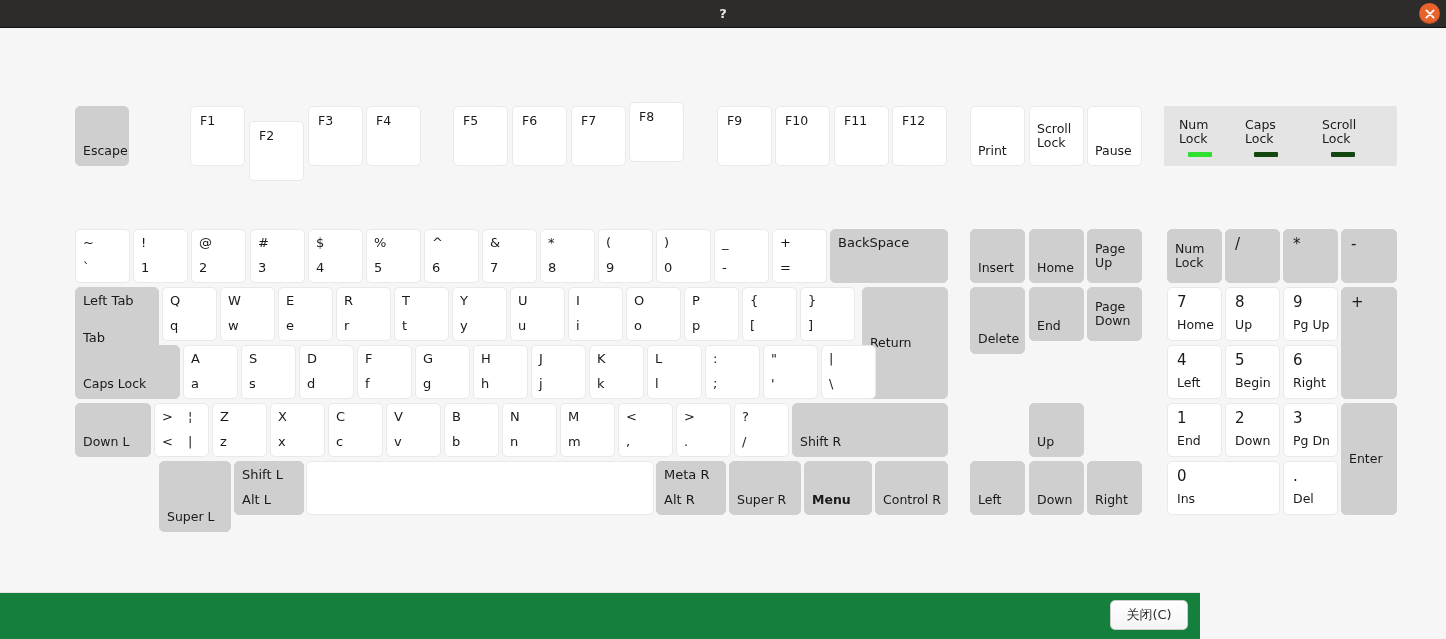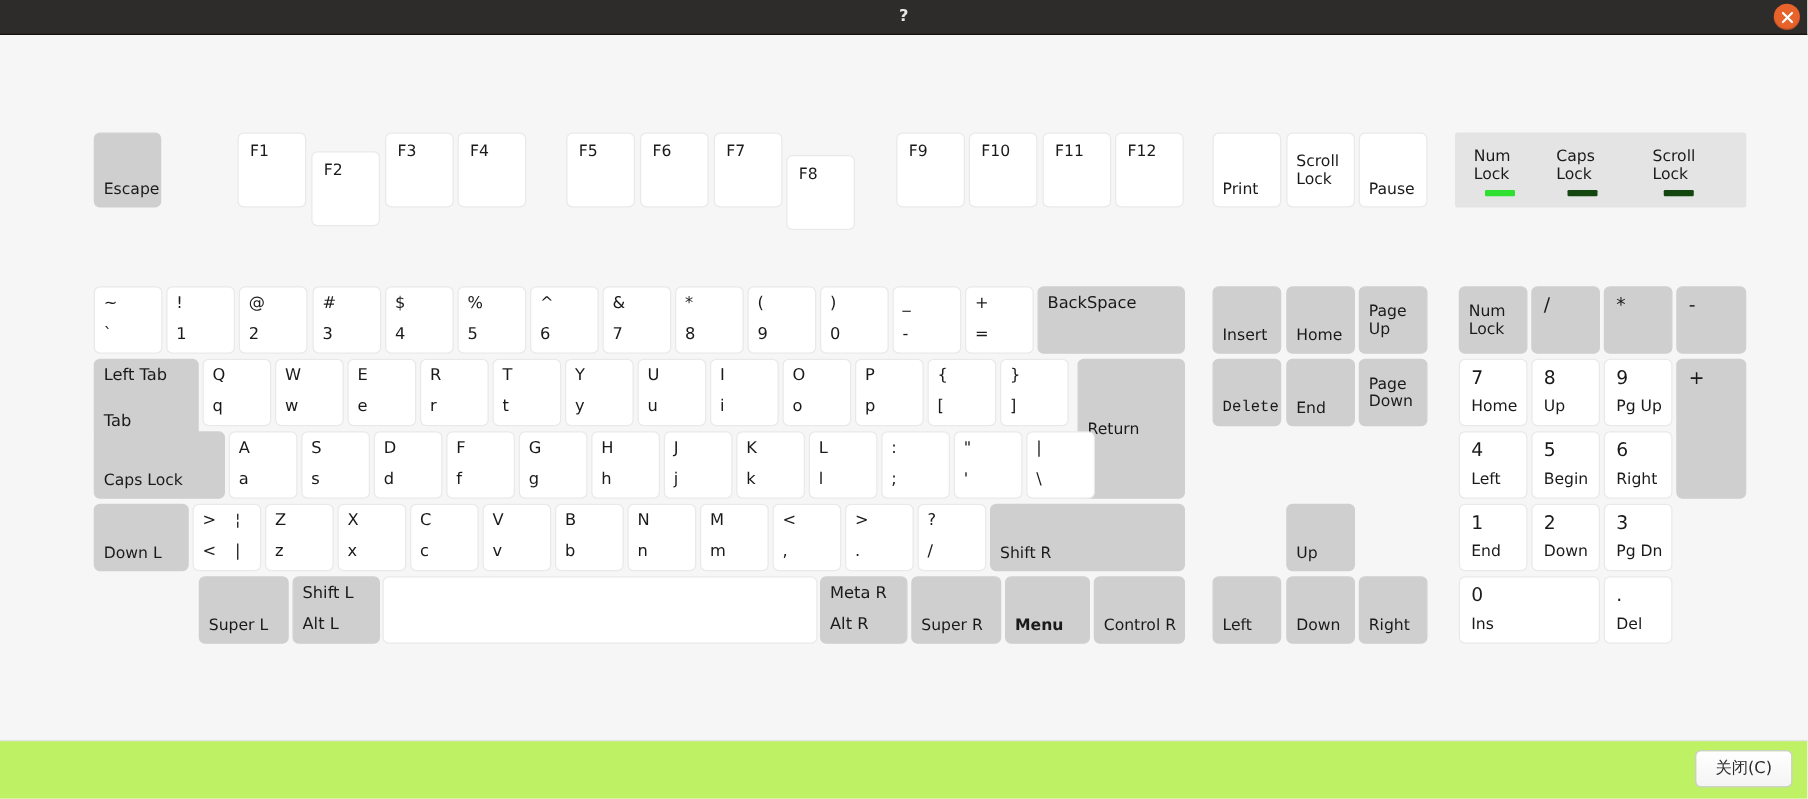--- a/index.html
+++ b/index.html
@@ -112,22 +112,22 @@
     position: absolute;
     left: 9px; top: 34px;
     width: 24px; height: 5px;
     border-radius: 1px;
   }
 
   
   #footer {
     position: absolute;
     left: 0; bottom: 0;
-    width: 1446px; height: 46px;
-    background: #bef264;
+    width: 1200px; height: 46px;
+    background: #15803d;
     border-top: 1px solid #e4e4e4;
   }
   #close-action {
     position: absolute;
     right: 12px; top: 7px;
     min-width: 78px; height: 30px;
     box-sizing: border-box;
     padding: 0 14px;
     border: 1px solid #cdcdcd;
     border-radius: 5px;
@@ -187,21 +187,21 @@
     </div>
     <div class="key" style="left: 453px; top: 78px; width: 55px; height: 60px;">
       <span class="lbl fk">F5</span>
     </div>
     <div class="key" style="left: 512px; top: 78px; width: 55px; height: 60px;">
       <span class="lbl fk">F6</span>
     </div>
     <div class="key" style="left: 571px; top: 78px; width: 55px; height: 60px;">
       <span class="lbl fk">F7</span>
     </div>
-    <div class="key" style="left: 629px; top: 96px; width: 55px; height: 60px;">
+    <div class="key" style="left: 629px; top: 74px; width: 55px; height: 60px;">
       <span class="lbl fk">F8</span>
     </div>
     <div class="key" style="left: 717px; top: 78px; width: 55px; height: 60px;">
       <span class="lbl fk">F9</span>
     </div>
     <div class="key" style="left: 775px; top: 78px; width: 55px; height: 60px;">
       <span class="lbl fk">F10</span>
     </div>
     <div class="key" style="left: 834px; top: 78px; width: 55px; height: 60px;">
       <span class="lbl fk">F11</span>
@@ -425,21 +425,21 @@
       <span class="lbl tl">&gt;</span>
       <span class="lbl bl">.</span>
     </div>
     <div class="key" style="left: 734px; top: 375px; width: 55px; height: 54px;">
       <span class="lbl tl">?</span>
       <span class="lbl bl">/</span>
     </div>
     <div class="key mod" style="left: 792px; top: 375px; width: 156px; height: 54px;">
       <span class="lbl name">Shift R</span>
     </div>
-    <div class="key mod" style="left: 159px; top: 433px; width: 72px; height: 54px;">
+    <div class="key mod" style="left: 159px; top: 433px; width: 72px; height: 71px;">
       <span class="lbl name">Super L</span>
     </div>
     <div class="key mod" style="left: 234px; top: 433px; width: 70px; height: 54px;">
       <span class="lbl tl">Shift L</span>
       <span class="lbl bl">Alt L</span>
     </div>
     <div class="key" style="left: 306px; top: 433px; width: 348px; height: 54px;"></div>
     <div class="key mod" style="left: 656px; top: 433px; width: 70px; height: 54px;">
       <span class="lbl tl">Meta R</span>
       <span class="lbl bl">Alt R</span>
@@ -456,21 +456,21 @@
     <div class="key mod" style="left: 970px; top: 201px; width: 55px; height: 54px;">
       <span class="lbl name">Insert</span>
     </div>
     <div class="key mod" style="left: 1029px; top: 201px; width: 55px; height: 54px;">
       <span class="lbl name">Home</span>
     </div>
     <div class="key mod" style="left: 1087px; top: 201px; width: 55px; height: 54px;">
       <span class="lbl name2">Page
 Up</span>
     </div>
-    <div class="key mod" style="left: 970px; top: 259px; width: 55px; height: 54px; font-family: Liberation Mono, monospace;">
+    <div class="key mod" style="left: 970px; top: 259px; width: 55px; height: 67px;">
       <span class="lbl name">Delete</span>
     </div>
     <div class="key mod" style="left: 1029px; top: 259px; width: 55px; height: 54px;">
       <span class="lbl name">End</span>
     </div>
     <div class="key mod" style="left: 1087px; top: 259px; width: 55px; height: 54px;">
       <span class="lbl name2">Page
 Down</span>
     </div>
     <div class="key mod" style="left: 1029px; top: 375px; width: 55px; height: 54px;">
@@ -530,20 +530,23 @@
       <span class="lbl hint">End</span>
     </div>
     <div class="key" style="left: 1225px; top: 375px; width: 55px; height: 54px;">
       <span class="lbl num">2</span>
       <span class="lbl hint">Down</span>
     </div>
     <div class="key" style="left: 1283px; top: 375px; width: 55px; height: 54px;">
       <span class="lbl num">3</span>
       <span class="lbl hint">Pg Dn</span>
     </div>
+    <div class="key mod" style="left: 1341px; top: 375px; width: 56px; height: 112px;">
+      <span class="lbl name2">Enter</span>
+    </div>
     <div class="key" style="left: 1167px; top: 433px; width: 113px; height: 54px;">
       <span class="lbl num">0</span>
       <span class="lbl hint">Ins</span>
     </div>
     <div class="key" style="left: 1283px; top: 433px; width: 55px; height: 54px;">
       <span class="lbl num">.</span>
       <span class="lbl hint">Del</span>
     </div>
   </div>
 

